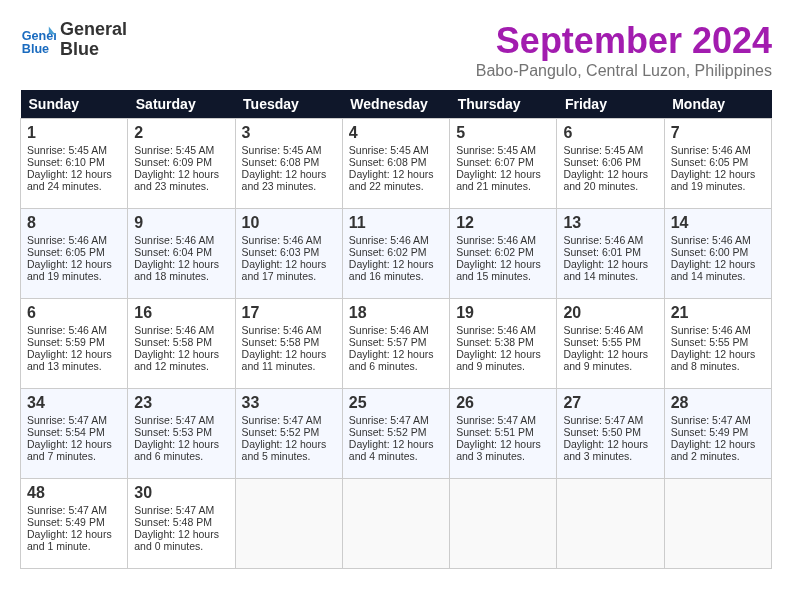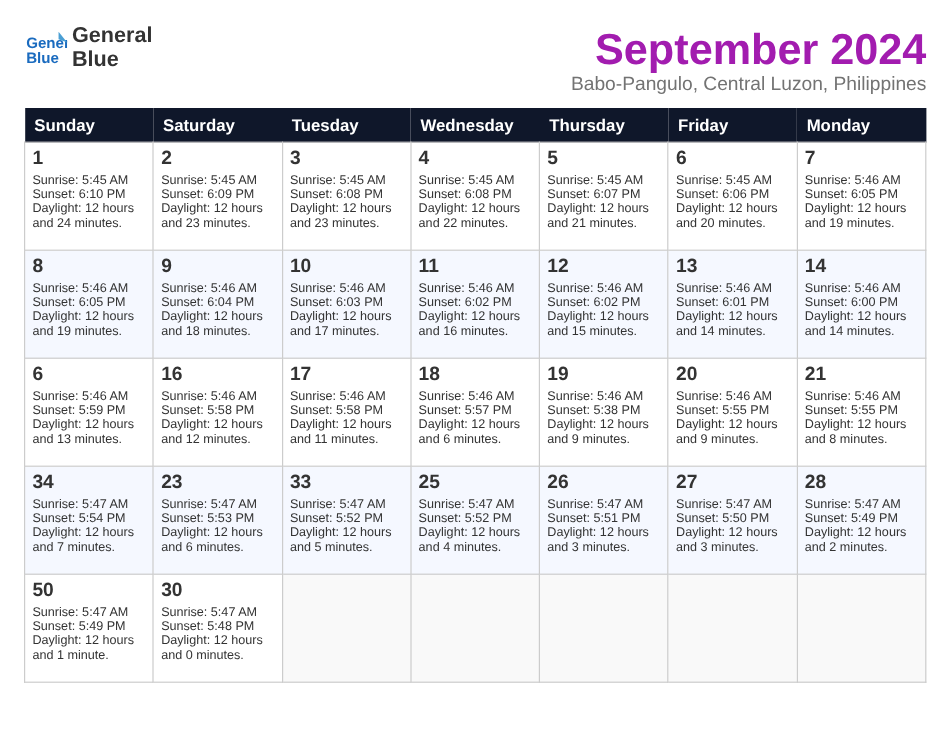--- a/index.html
+++ b/index.html
@@ -309,21 +309,21 @@
         <td>
           <span class="day-num">28</span>
           <div>Sunrise: 5:47 AM</div>
           <div>Sunset: 5:49 PM</div>
           <div>Daylight: 12 hours</div>
           <div>and 2 minutes.</div>
         </td>
       </tr>
       <tr>
         <td>
-          <span class="day-num">50</span>
+          <span class="day-num">48</span>
           <div>Sunrise: 5:47 AM</div>
           <div>Sunset: 5:49 PM</div>
           <div>Daylight: 12 hours</div>
           <div>and 1 minute.</div>
         </td>
         <td>
           <span class="day-num">30</span>
           <div>Sunrise: 5:47 AM</div>
           <div>Sunset: 5:48 PM</div>
           <div>Daylight: 12 hours</div>

